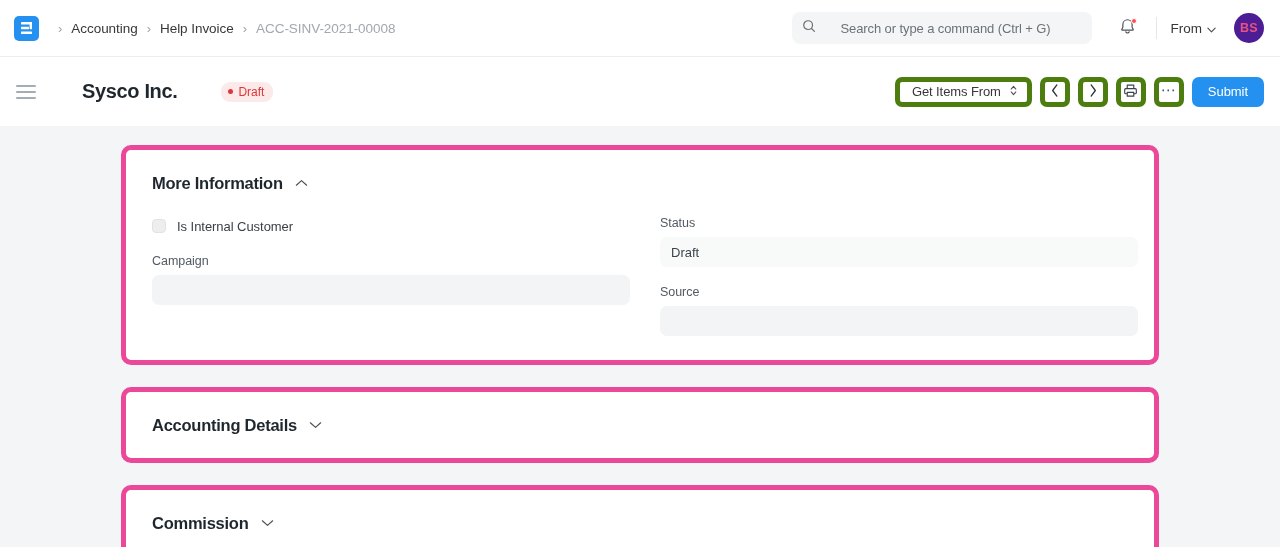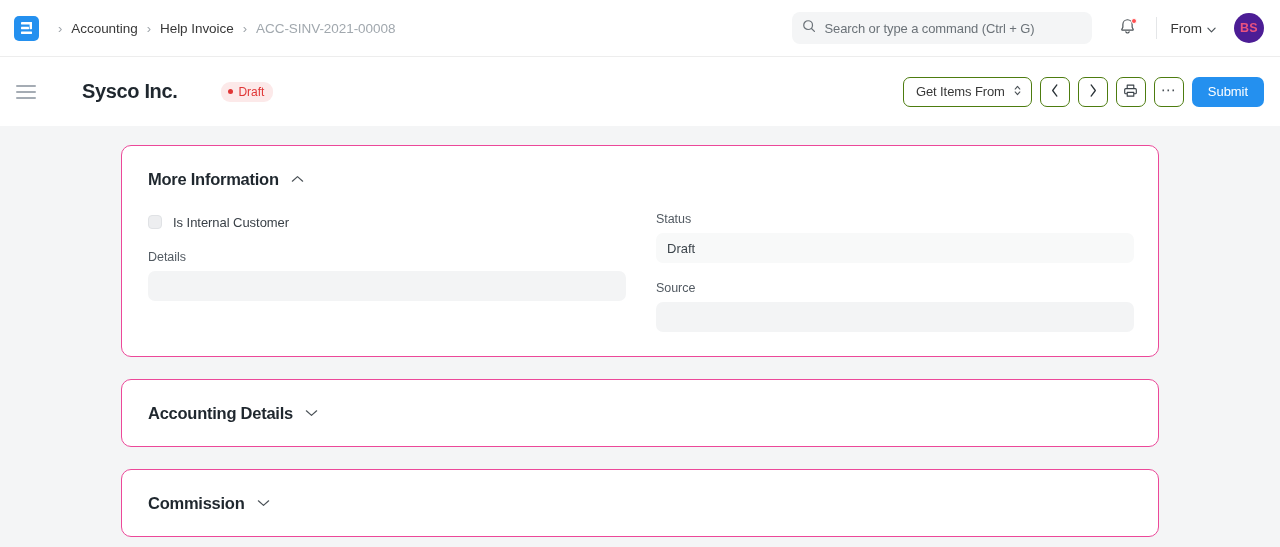--- a/index.html
+++ b/index.html
@@ -55,21 +55,21 @@
     align-items: center;
   }
   .search-box {
     width: 300px;
     height: 32px;
     background: #F4F5F6;
     border-radius: 8px;
     display: flex;
     align-items: center;
     padding: 0 10px;
-    gap: 9px;
+    gap: 25px;
     margin-right: 22px;
   }
   .search-box .ph {
     font-size: 13px;
     color: #6B7278;
     letter-spacing: -0.1px;
   }
   .bell-wrap {
     position: relative;
     width: 28px; height: 28px;
@@ -158,21 +158,21 @@
   .tb-actions {
     position: absolute;
     right: 16px; top: 0; bottom: 0;
     display: flex;
     align-items: center;
     gap: 8px;
   }
   .btn-outline {
     height: 30px;
     background: #fff;
-    border: 1px solid #4d7c0f;
+    border: 5px solid #4d7c0f;
     border-radius: 7px;
     display: flex; align-items: center; justify-content: center;
     color: #383838;
     font-size: 13px;
     cursor: pointer;
   }
   .btn-select { padding: 0 9px 0 12px; gap: 8px; letter-spacing: -0.1px; }
   .btn-icon { width: 30px; }
   .btn-primary {
     height: 30px;
@@ -199,21 +199,21 @@
   .page {
     background: #F4F5F6;
     height: 421px;
     overflow: hidden;
     padding-top: 19px;
   }
   .card {
     width: 1038px;
     margin: 0 auto;
     background: #ffffff;
-    border: 1px solid #ec4899;
+    border: 5px solid #ec4899;
     border-radius: 10px;
     padding: 0 26px;
   }
   .card + .card { margin-top: 22px; }
 
   .section-head {
     display: flex;
     align-items: center;
     gap: 12px;
     height: 66px;
@@ -416,21 +416,21 @@
 
         <div>
           <div class="check-row">
             <span class="checkbox"></span>
             <span class="check-label">Is Internal Customer</span>
           </div>
 
           <div class="spacer-14"></div>
 
           <div class="field">
-            <label class="field-label">Details</label>
+            <label class="field-label">Campaign</label>
             <input class="field-input" type="text" value="" style="">
           </div>
 
           <div class="spacer-12"></div>
 
         </div>
 
         <div>
           <div class="field">
             <label class="field-label">Status</label>

